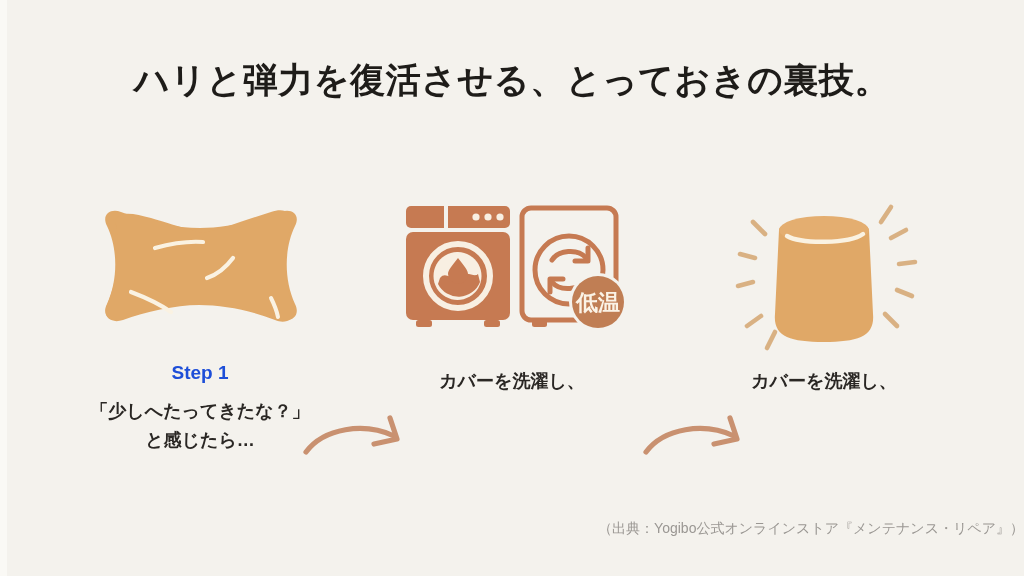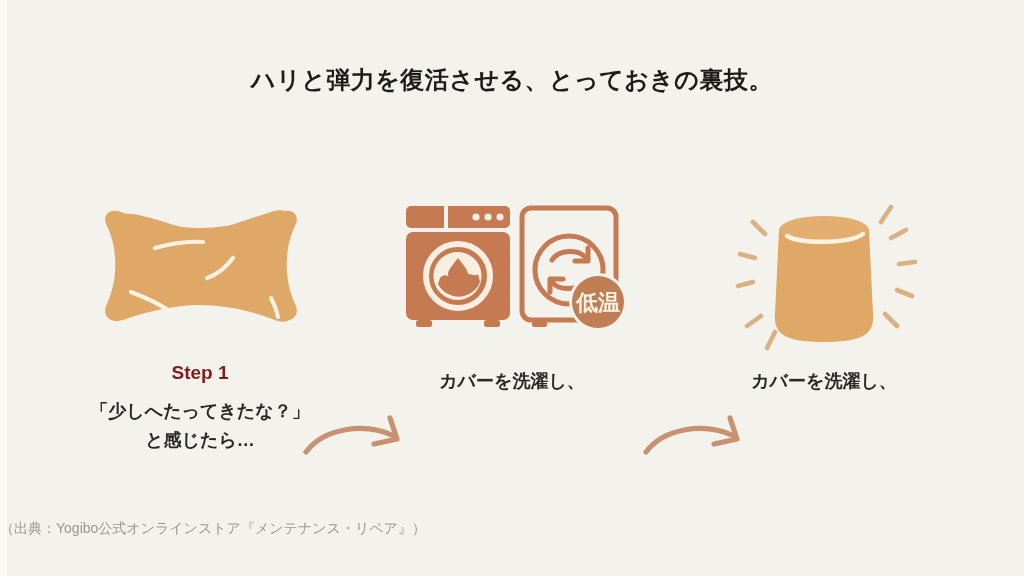--- a/index.html
+++ b/index.html
@@ -35,21 +35,21 @@
     background: #FAF9F5;
     pointer-events: none;
   }
 
   .slide-title {
     position: absolute;
     left: 0;
     top: 58px;
     width: 1024px;
     text-align: center;
-    font-size: 24px;
+    font-size: 35px;
     line-height: 44px;
     font-weight: 700;
     letter-spacing: 0.5px;
     color: #1E1C19;
     white-space: nowrap;
   }
 
   
   .steps {
     position: absolute;
@@ -78,21 +78,21 @@
     display: block;
     margin: 0 auto;
   }
 
   .step-label {
     margin-top: 4px;
     text-align: center;
     font-size: 19px;
     line-height: 26px;
     font-weight: 700;
-    color: #7f1d1d;
+    color: #1d4ed8;
   }
 
   .step-caption {
     margin-top: 11px;
     text-align: center;
     font-size: 18px;
     line-height: 29px;
     font-weight: 700;
     color: #2A2724;
   }
@@ -110,21 +110,21 @@
   }
   .arrow-1 { left: 298px; }
   .arrow-2 { left: 638px; }
 
   
   .source {
     position: absolute;
     left: 0;
     top: 518px;
     width: 1024px;
-    text-align: left;
+    text-align: right;
     font-size: 14px;
     line-height: 20px;
     color: #9A9793;
     white-space: nowrap;
   }
 </style>
 </head>
 <body>
 
 <div class="slide">

